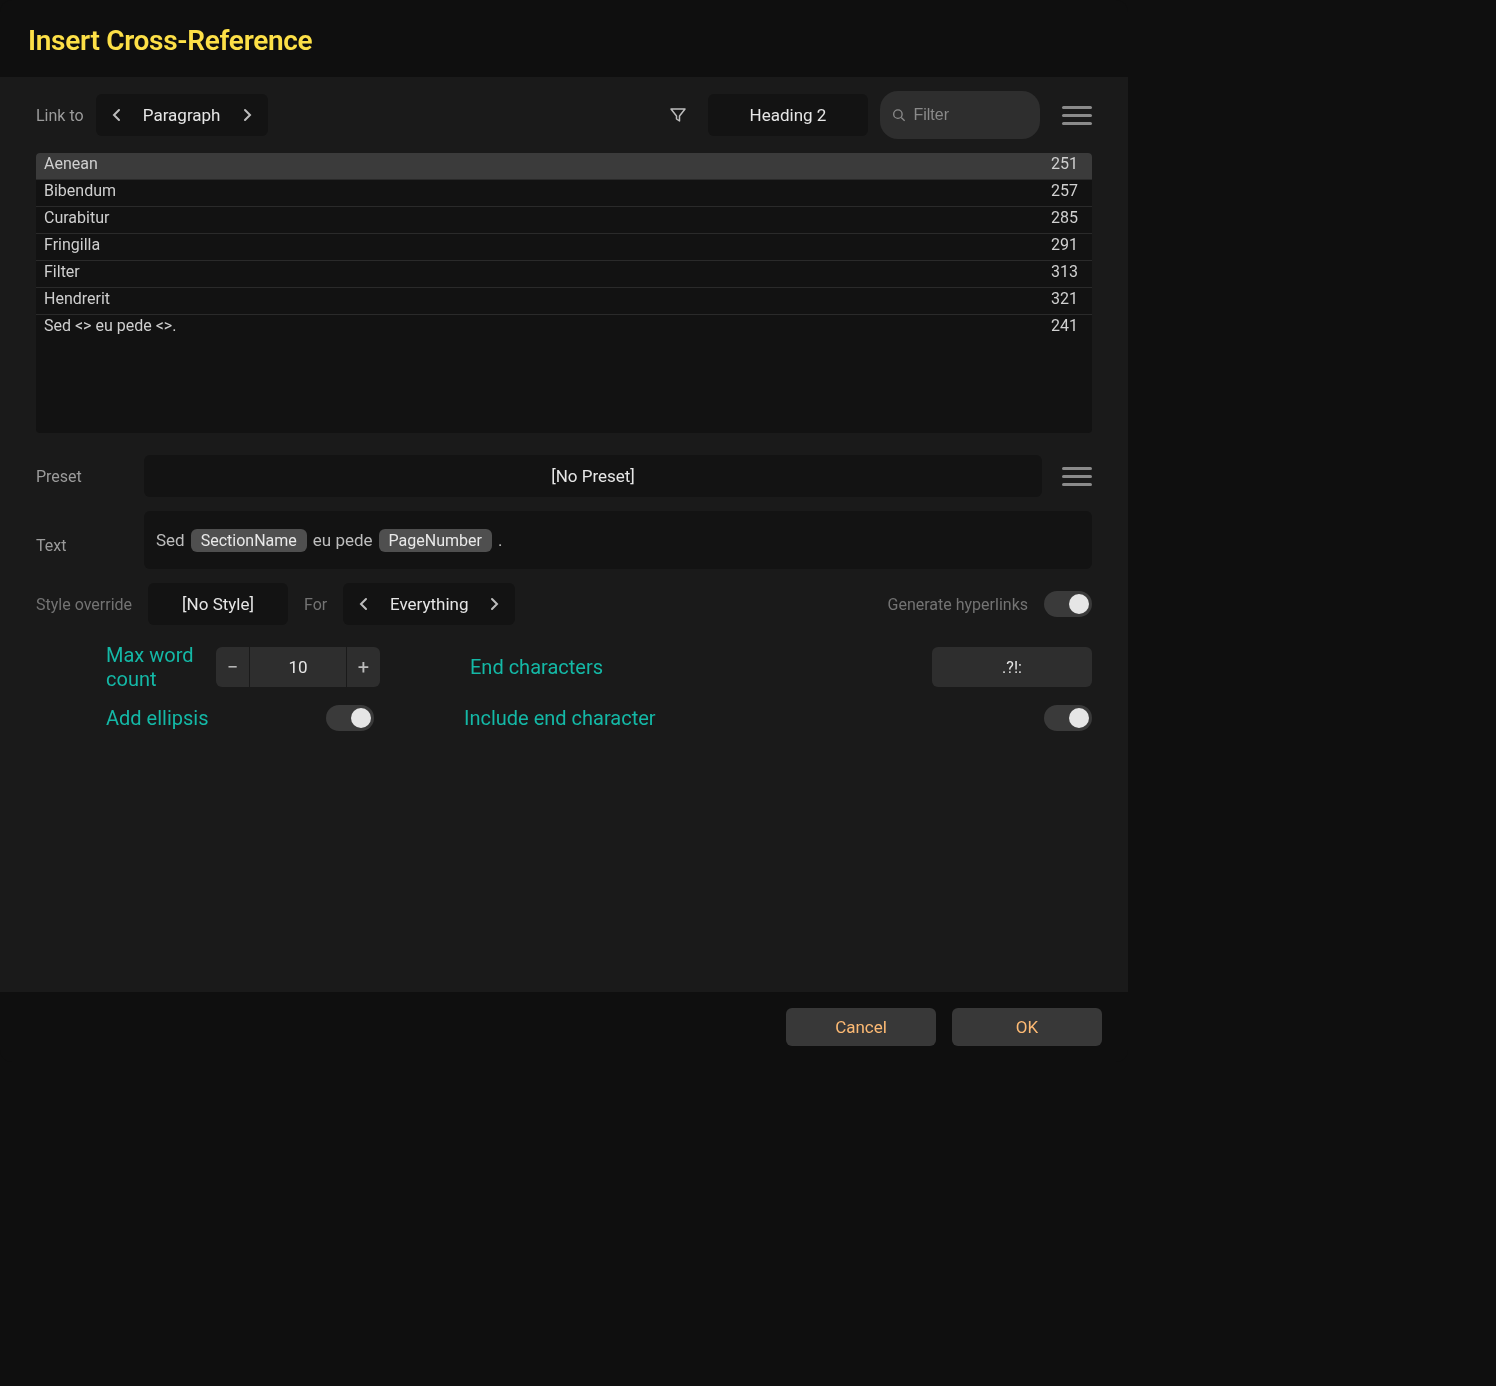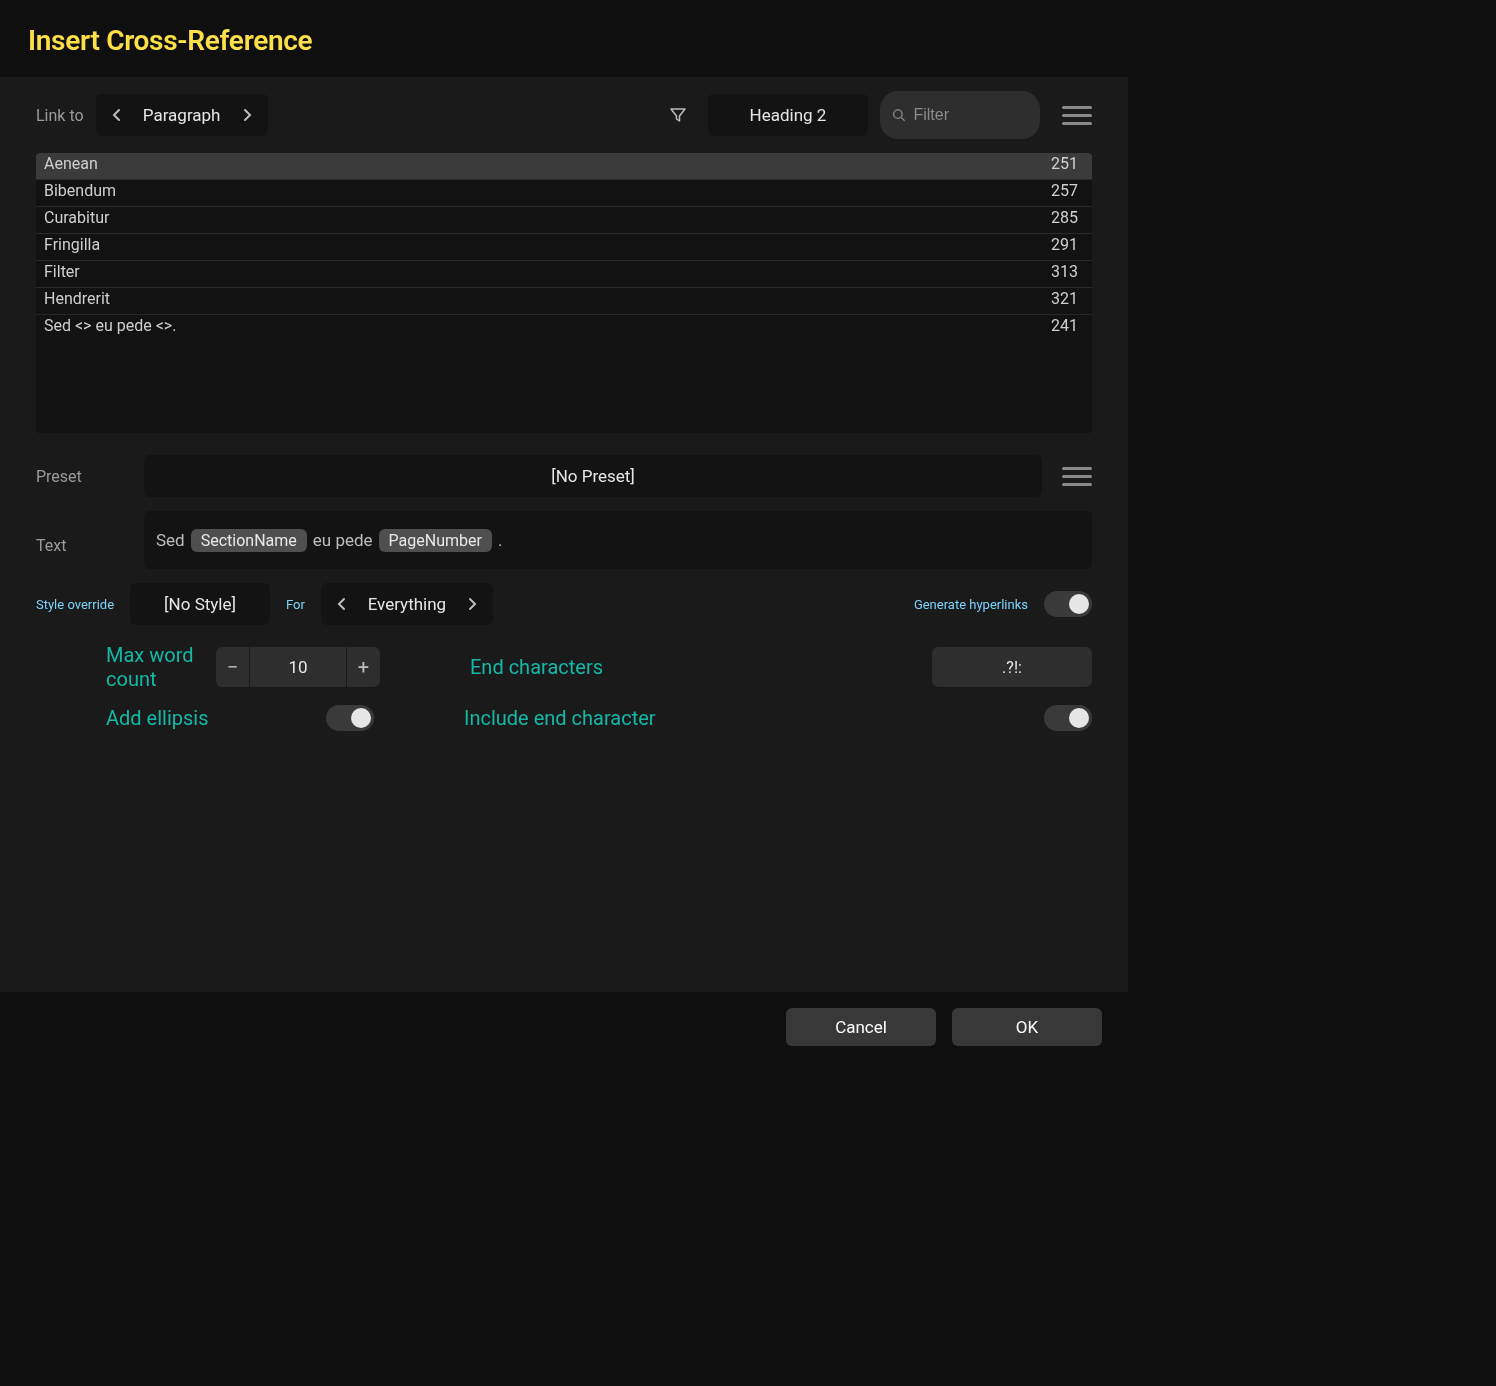--- a/index.html
+++ b/index.html
@@ -159,21 +159,21 @@
     border-radius: 6px;
     padding: 2px 10px;
     font-size: 16px;
   }
   .styleoverride-row {
     display: flex;
     align-items: center;
     gap: 16px;
     margin-bottom: 18px;
   }
-  .styleoverride-row .lbl { color: #7dd3fc; font-size: 13px; }
+  .styleoverride-row .lbl { color: #737373; font-size: 16px; }
   .toggle {
     width: 48px; height: 26px;
     background: #3a3a3a;
     border-radius: 13px;
     position: relative;
     cursor: pointer;
   }
   .toggle .knob {
     width: 20px; height: 20px; background: #e6e6e6;
     border-radius: 50%;
@@ -231,21 +231,21 @@
   }
   .footer {
     background: #0f0f0f;
     padding: 16px 26px;
     display: flex;
     justify-content: flex-end;
     gap: 16px;
   }
   .button {
     background: #383838;
-    color: #ffffff;
+    color: #fdba74;
     border-radius: 6px;
     height: 38px;
     min-width: 150px;
     display: flex; align-items: center; justify-content: center;
     font-size: 17px;
     cursor: pointer;
   }
   svg { display: block; }
 </style>
 </head>

